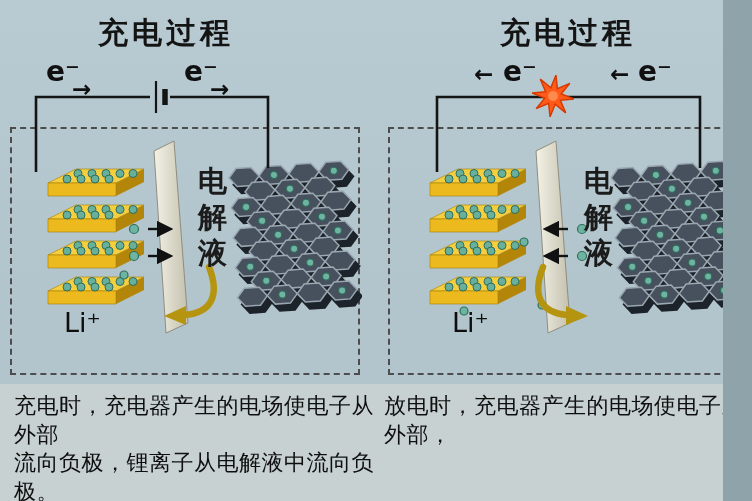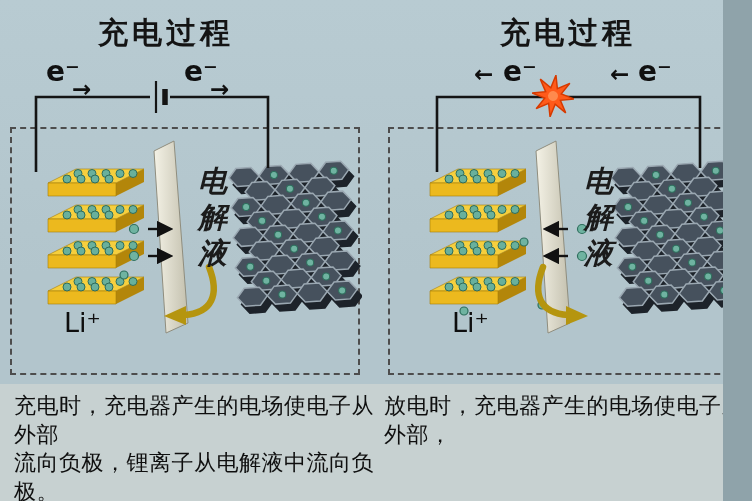--- a/index.html
+++ b/index.html
@@ -24,21 +24,21 @@
     position: absolute; font-size: 23px; font-weight: bold; color: #101010;
   }
   .box {
     position: absolute; top: 127px; width: 350px; height: 248px;
     border: 2px dashed #4d4d4d;
   }
   .box > svg { position: absolute; left: 0; top: 0; }
   .electrolyte-label {
     position: absolute; top: 34px; width: 32px;
     font-size: 29px; font-weight: bold; line-height: 36px;
-    word-break: break-all; color: #1b1b1b; font-style: italic;
+    word-break: break-all; color: #1b1b1b;
   }
   .ion-label {
     position: absolute; font-size: 27px; font-weight: normal; color: #0e0e0e;
   }
   .circuit { position: absolute; left: 0; top: 0; pointer-events: none; }
   .desc {
     position: absolute; font-size: 22px; font-weight: 400;
     color: #0f0f0f; line-height: 28.5px; letter-spacing: 0.5px;
   }
 </style>

